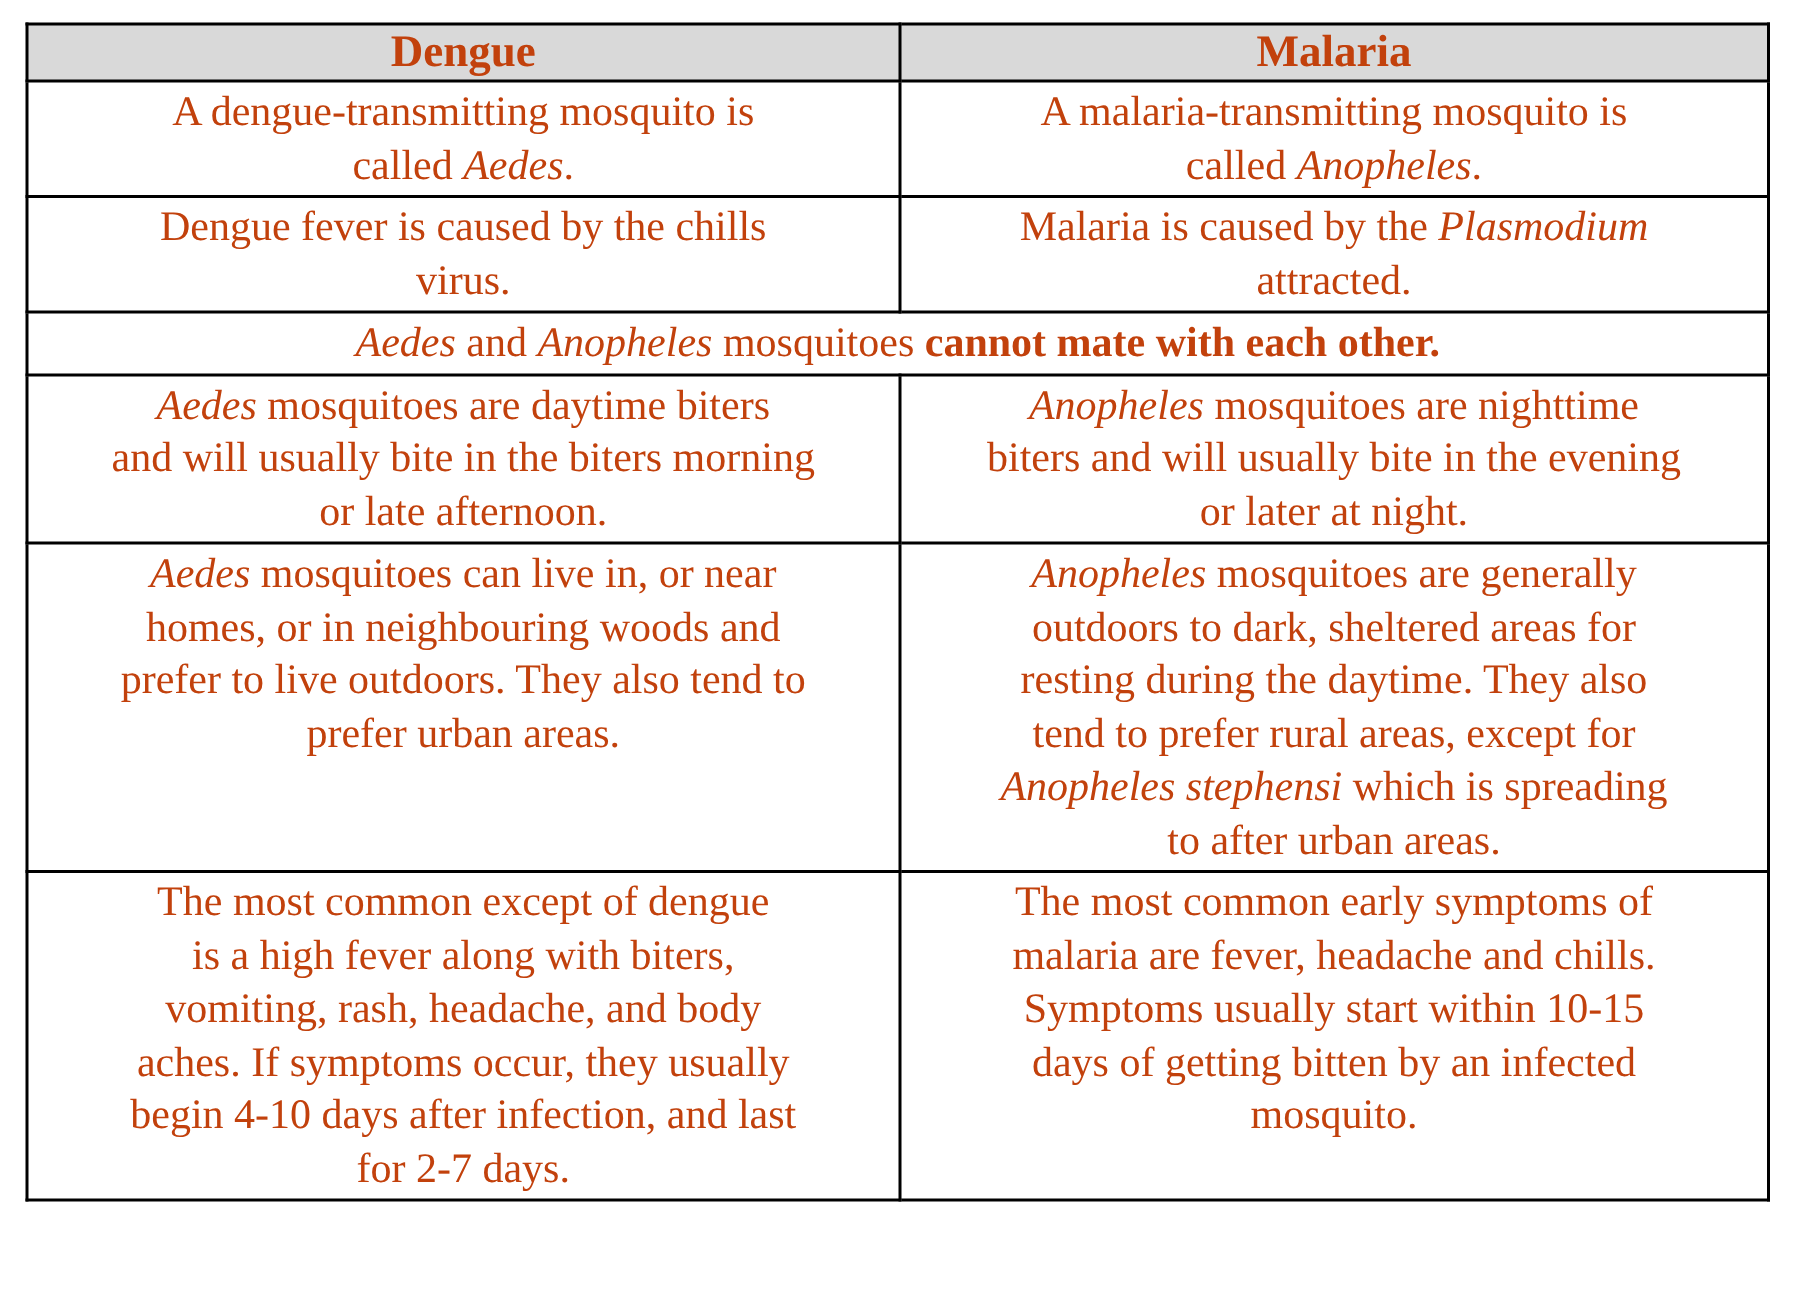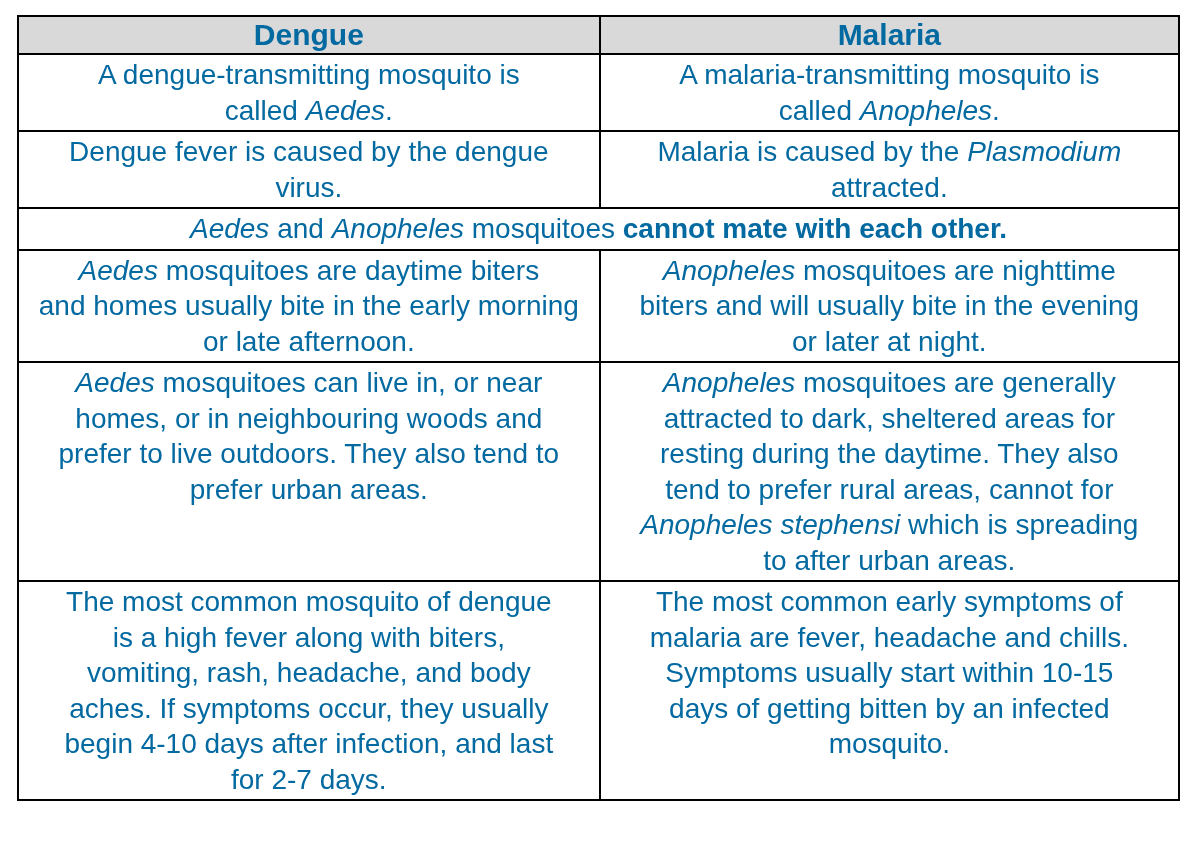--- a/index.html
+++ b/index.html
@@ -5,22 +5,22 @@
   html, body {
     margin: 0;
     padding: 0;
     background: #ffffff;
   }
   .page {
     position: relative;
     width: 1200px;
     height: 862px;
     background: #ffffff;
-    font-family: Liberation Sans, sans-serif;
-    color: #0369a1;
+    font-family: Liberation Serif, serif;
+    color: #c2410c;
   }
   table.cmp {
     position: absolute;
     left: 17px;
     top: 15px;
     width: 1163px;
     border-collapse: collapse;
     table-layout: fixed;
   }
   table.cmp, table.cmp th, table.cmp td {
@@ -64,33 +64,33 @@
     <tbody>
       <tr class="rh">
         <th>Dengue</th>
         <th>Malaria</th>
       </tr>
       <tr class="r1">
         <td><span>A dengue-transmitting mosquito is</span><br><span>called </span><span class="it">Aedes</span><span>.</span></td>
         <td><span>A malaria-transmitting mosquito is</span><br><span>called </span><span class="it">Anopheles</span><span>.</span></td>
       </tr>
       <tr class="r2">
-        <td><span>Dengue fever is caused by the dengue</span><br><span>virus.</span></td>
+        <td><span>Dengue fever is caused by the chills</span><br><span>virus.</span></td>
         <td><span>Malaria is caused by the </span><span class="it">Plasmodium</span><br><span>attracted.</span></td>
       </tr>
       <tr class="r3">
         <td colspan="2"><span class="it">Aedes</span><span> and </span><span class="it">Anopheles</span><span> mosquitoes </span><span class="bd">cannot mate with each other.</span></td>
       </tr>
       <tr class="r4">
-        <td><span class="it">Aedes</span><span> mosquitoes are daytime biters</span><br><span>and homes usually bite in the early morning</span><br><span>or late afternoon.</span></td>
+        <td><span class="it">Aedes</span><span> mosquitoes are daytime biters</span><br><span>and will usually bite in the biters morning</span><br><span>or late afternoon.</span></td>
         <td><span class="it">Anopheles</span><span> mosquitoes are nighttime</span><br><span>biters and will usually bite in the evening</span><br><span>or later at night.</span></td>
       </tr>
       <tr class="r5">
         <td><span class="it">Aedes</span><span> mosquitoes can live in, or near</span><br><span>homes, or in neighbouring woods and</span><br><span>prefer to live outdoors. They also tend to</span><br><span>prefer urban areas.</span></td>
-        <td><span class="it">Anopheles</span><span> mosquitoes are generally</span><br><span>attracted to dark, sheltered areas for</span><br><span>resting during the daytime. They also</span><br><span>tend to prefer rural areas, cannot for</span><br><span class="it">Anopheles stephensi</span><span> which is spreading</span><br><span>to after urban areas.</span></td>
+        <td><span class="it">Anopheles</span><span> mosquitoes are generally</span><br><span>outdoors to dark, sheltered areas for</span><br><span>resting during the daytime. They also</span><br><span>tend to prefer rural areas, except for</span><br><span class="it">Anopheles stephensi</span><span> which is spreading</span><br><span>to after urban areas.</span></td>
       </tr>
       <tr class="r7">
-        <td><span>The most common mosquito of dengue</span><br><span>is a high fever along with biters,</span><br><span>vomiting, rash, headache, and body</span><br><span>aches. If symptoms occur, they usually</span><br><span>begin 4-10 days after infection, and last</span><br><span>for 2-7 days.</span></td>
+        <td><span>The most common except of dengue</span><br><span>is a high fever along with biters,</span><br><span>vomiting, rash, headache, and body</span><br><span>aches. If symptoms occur, they usually</span><br><span>begin 4-10 days after infection, and last</span><br><span>for 2-7 days.</span></td>
         <td><span>The most common early symptoms of</span><br><span>malaria are fever, headache and chills.</span><br><span>Symptoms usually start within 10-15</span><br><span>days of getting bitten by an infected</span><br><span>mosquito.</span></td>
       </tr>
     </tbody>
   </table>
 </div>
 
 </body></html>

